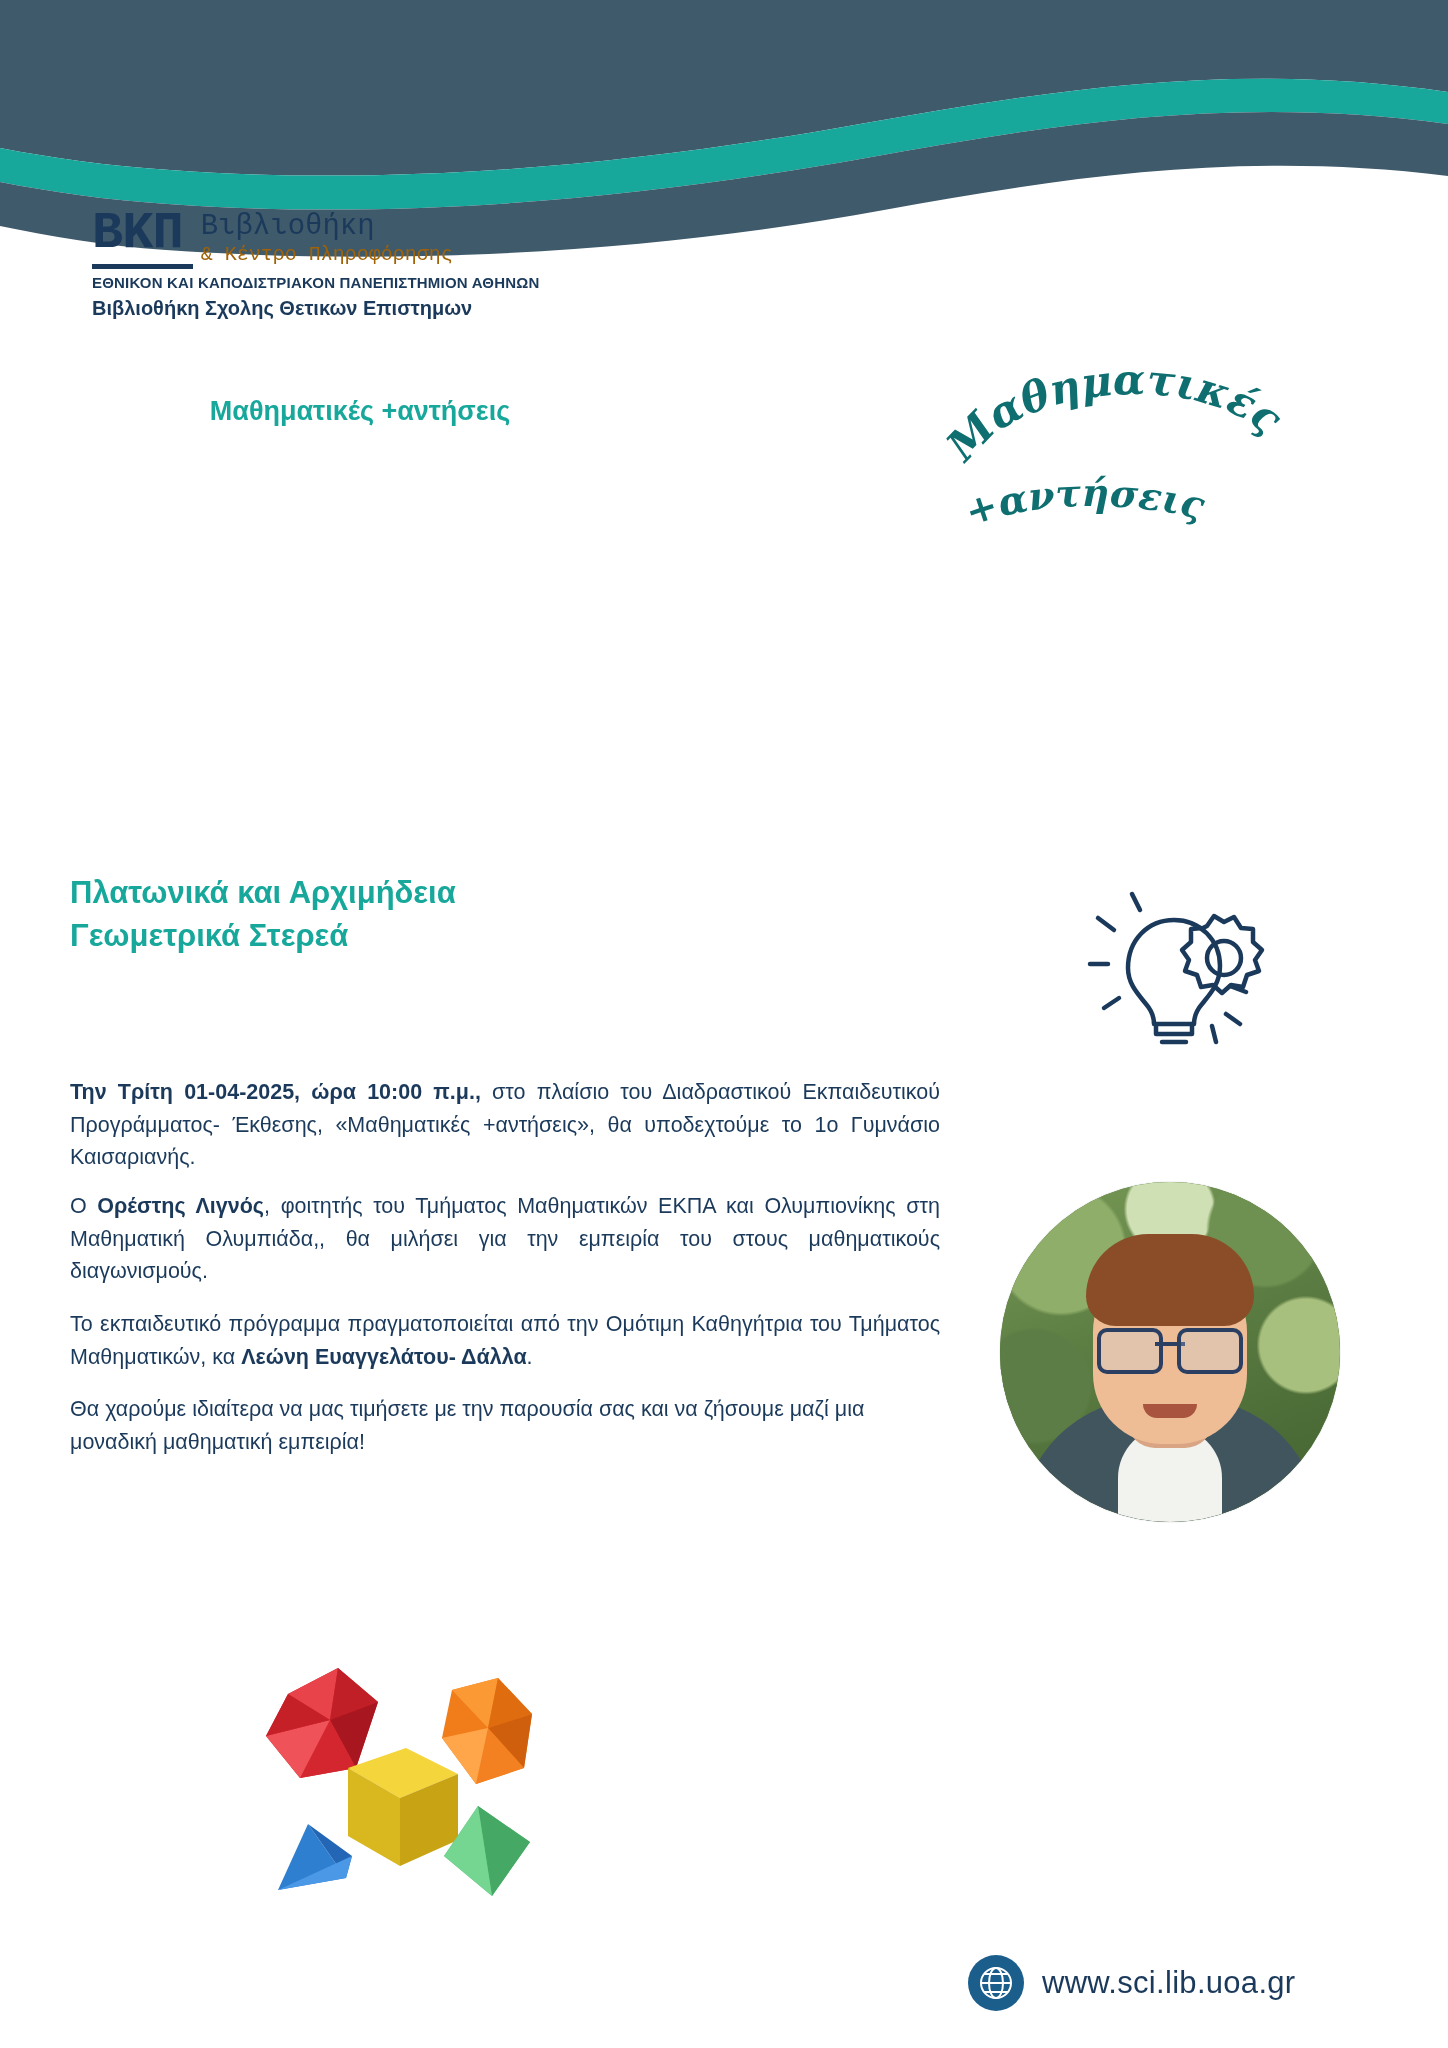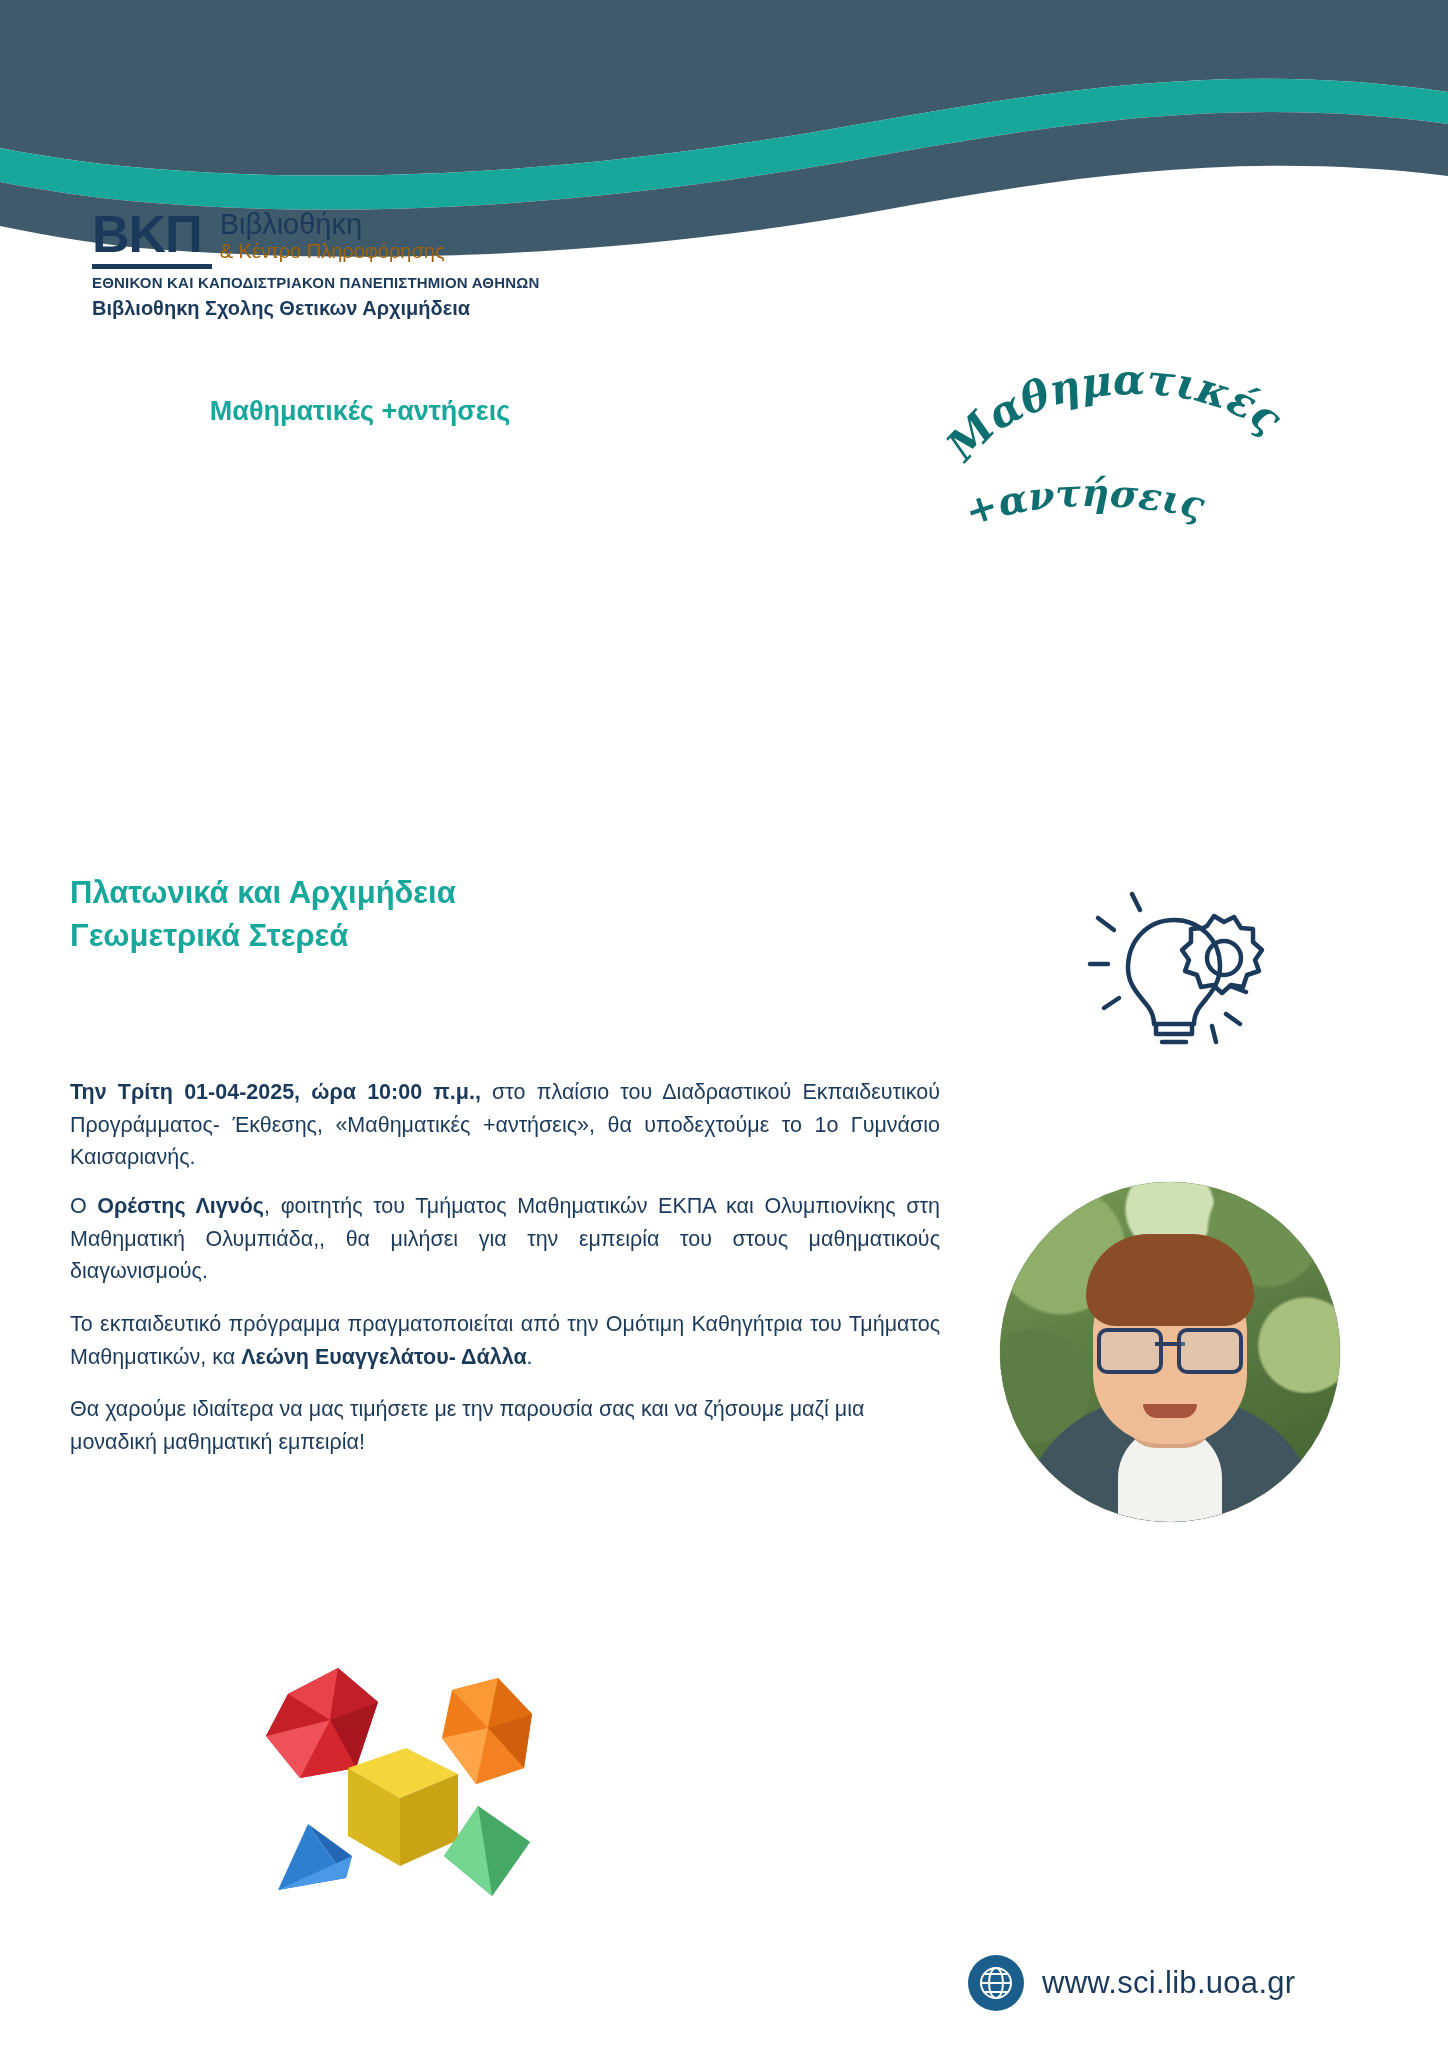--- a/index.html
+++ b/index.html
@@ -29,21 +29,22 @@
 
   
   .logo-block {
     position: absolute;
     top: 208px;
     left: 92px;
     width: 640px;
   }
   .logo-row {
     display: flex;
-    align-items: flex-start;
+    align-items: center;
+    font-family: Liberation Mono, monospace;
   }
   .logo-mark {
     font-weight: bold;
     font-size: 52px;
     letter-spacing: -1px;
     color: #1b3a5b;
     line-height: 1;
     padding-right: 10px;
     border-bottom: 5px solid #1b3a5b;
     padding-bottom: 4px;
@@ -304,21 +305,21 @@
 
 <div class="logo-block">
   <div class="logo-row">
     <div class="logo-mark">ΒΚΠ</div>
     <div class="logo-words">
       <div class="lw1">Βιβλιοθήκη</div>
       <div class="lw2">&amp; Κέντρο Πληροφόρησης</div>
     </div>
   </div>
   <div class="logo-sub1">ΕΘΝΙΚΟΝ ΚΑΙ ΚΑΠΟΔΙΣΤΡΙΑΚΟΝ ΠΑΝΕΠΙΣΤΗΜΙΟΝ ΑΘΗΝΩΝ</div>
-  <div class="logo-sub2">Βιβλιοθηκη Σχολης Θετικων Αρχιμήδεια</div>
+  <div class="logo-sub2">Βιβλιοθήκη Σχολης Θετικων Επιστημων</div>
 </div>
 
 <div class="program-title">
   <div class="accent">Μαθηματικές +αντήσεις</div>
 </div>
 
 <div class="curved-logo">
   <svg width="340" height="220" viewBox="0 0 340 220" xmlns="http://www.w3.org/2000/svg">
     <defs>
       <path id="arcTop" d="M6,110 C40,16 250,-4 320,76" fill="none"></path>

